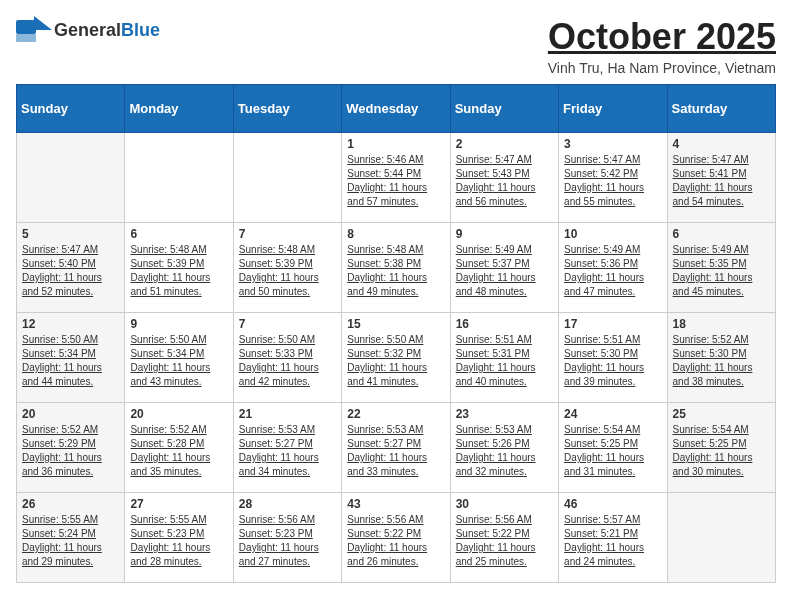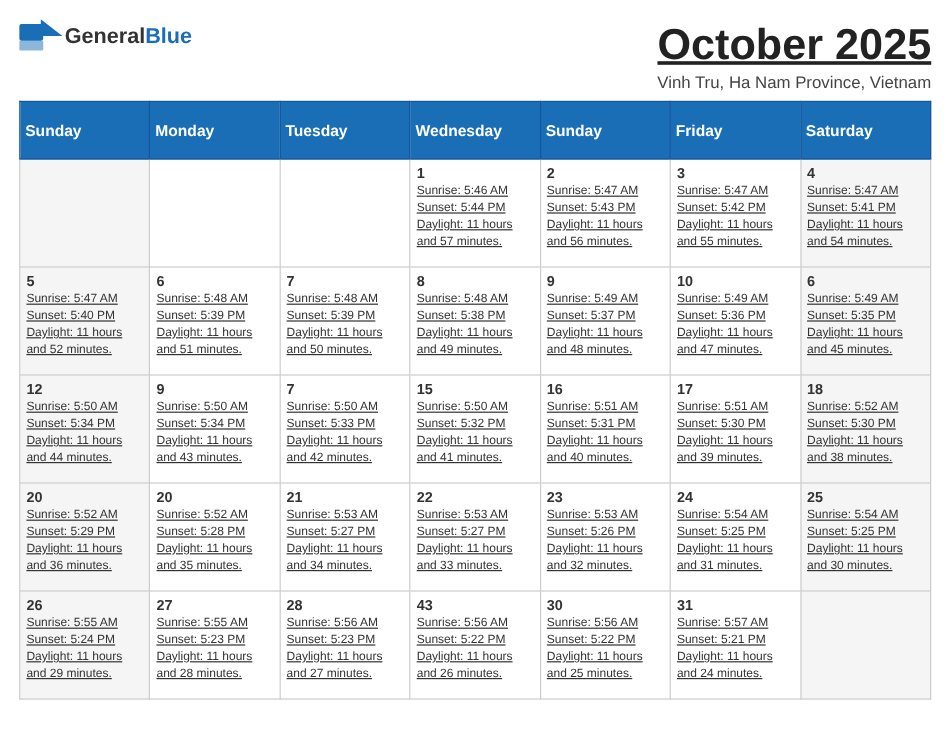--- a/index.html
+++ b/index.html
@@ -338,21 +338,21 @@
 and 26 minutes.</div>
           </td>
           <td>
             <span class="day-number">30</span>
             <div class="day-info" style="white-space: pre-line;">Sunrise: 5:56 AM
 Sunset: 5:22 PM
 Daylight: 11 hours
 and 25 minutes.</div>
           </td>
           <td>
-            <span class="day-number">31</span>
+            <span class="day-number">46</span>
             <div class="day-info" style="white-space: pre-line;">Sunrise: 5:57 AM
 Sunset: 5:21 PM
 Daylight: 11 hours
 and 24 minutes.</div>
           </td>
           <td class="saturday empty-cell"></td>
         </tr>
       </tbody>
   </table>
 </div>

